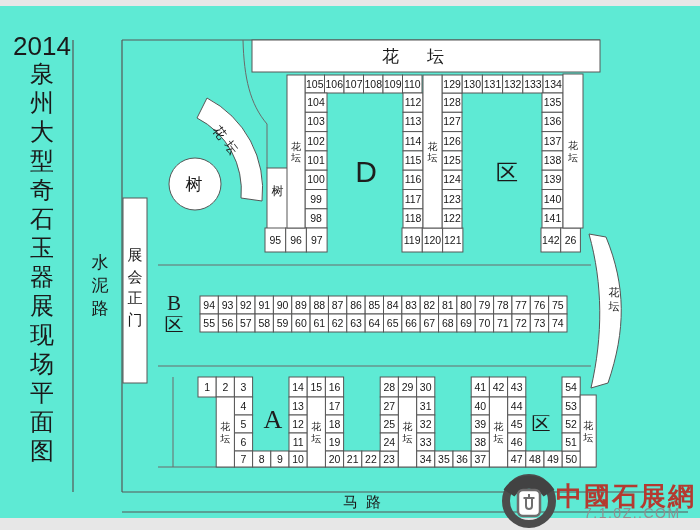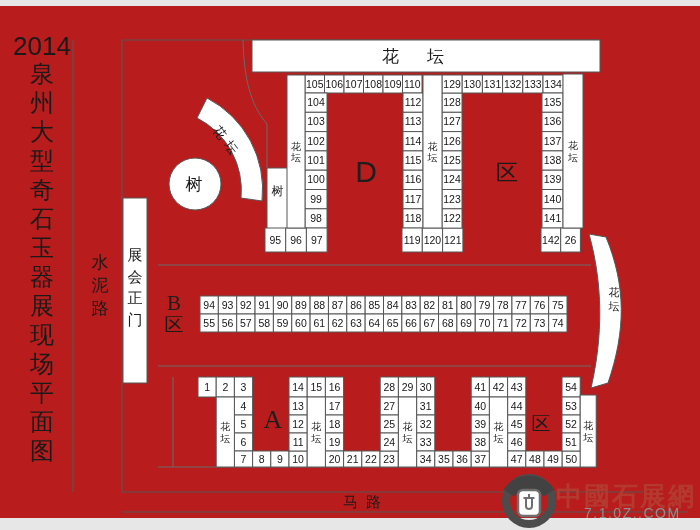--- a/index.html
+++ b/index.html
@@ -1,16 +1,16 @@
 <!DOCTYPE html>
 <html><head>
 <meta charset="utf-8">
 <style>
   html,body{margin:0;padding:0;background:#dedede;}
-  .page{position:relative;width:700px;height:530px;background:#b91c1c;overflow:hidden;
+  .page{position:relative;width:700px;height:530px;background:#5eead4;overflow:hidden;
         font-family:"Liberation Sans","DejaVu Sans",sans-serif;}
   svg{position:absolute;left:0;top:0;}
   text{fill:#1e1e1e;}
   .num{font-size:10.5px;fill:#161616;}
   .cell{fill:#ffffff;stroke:#565656;stroke-width:1;}
   .strip{fill:#ffffff;stroke:#565656;stroke-width:1;}
   .ln{stroke:#565656;stroke-width:1.2;fill:none;}
   .lnthin{stroke:#6a6a6a;stroke-width:1;fill:none;}
   .cjk{fill:#1a1a1a;}
   .serifL{font-family:"Liberation Serif","DejaVu Serif",serif;}

